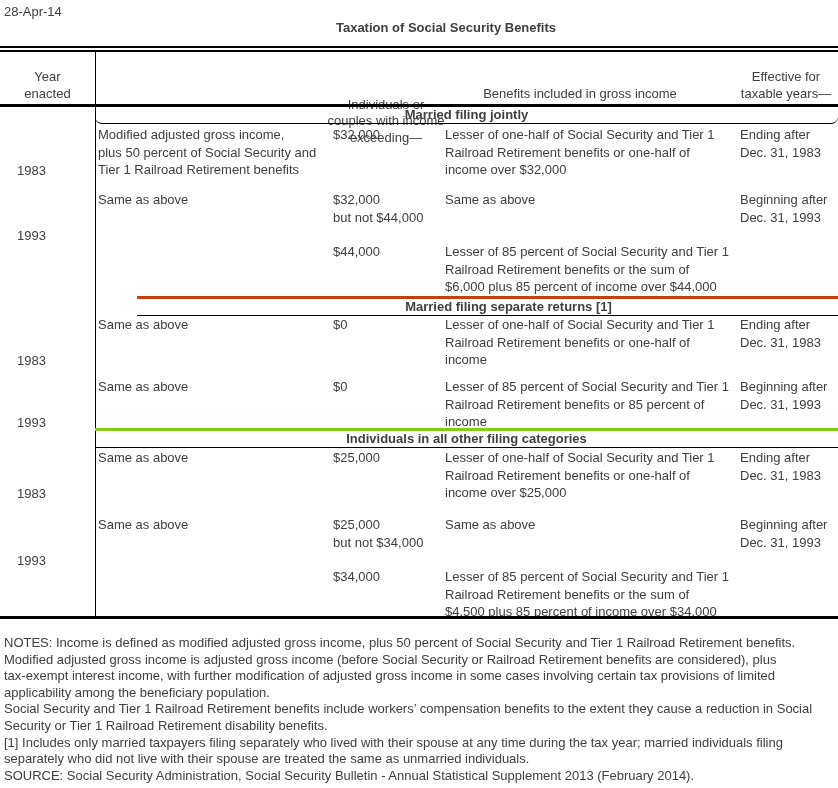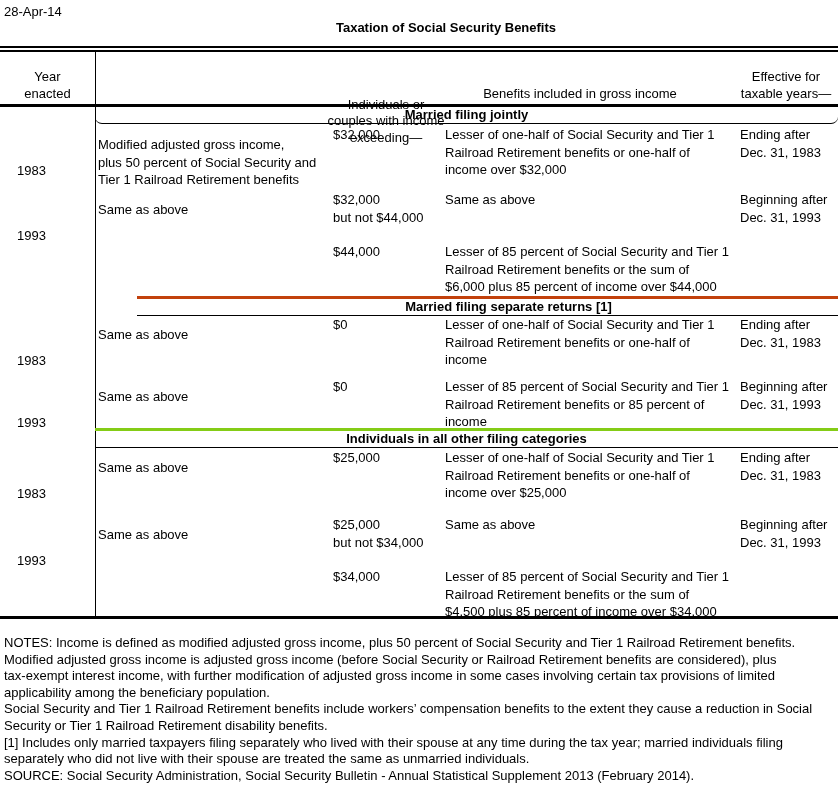--- a/index.html
+++ b/index.html
@@ -1,21 +1,21 @@
 <!DOCTYPE html>
 <html><head>
 <meta charset="utf-8">
 <style>
   html, body { margin: 0; padding: 0; background: #ffffff; }
   .sheet {
     position: relative;
     width: 838px;
     height: 788px;
     background: #ffffff;
-    color: #000000;
+    color: #404040;
     font-family: "Liberation Sans", "DejaVu Sans", sans-serif;
     font-size: 13px;
     overflow: hidden;
   }
   .date  { position: absolute; top: 4px; left: 4px; white-space: pre; }
   .title { position: absolute; top: 20px; left: 0; width: 838px; text-align: center; font-weight: bold; padding-left: 27px; }
 
   .rule  { position: absolute; left: 0; width: 838px; background: #000000; }
   .top-rule-a  { top: 46px;  height: 2px; }
   .top-rule-b  { top: 50px;  height: 2px; }
@@ -42,21 +42,21 @@
   .band-1 { top: 107px; border-radius: 7px; }
   .band-2 { top: 296px; border-top: 3px solid #c2410c; margin-left: 42px; }
   .band-3 { top: 428px; border-top: 3px solid #84cc16; }
 
   .row { position: absolute; left: 0; width: 838px; height: 0; }
   .row-a { top: 126px; } .row-b { top: 191px; } .row-c { top: 243px; }
   .row-d { top: 316px; } .row-e { top: 378px; }
   .row-f { top: 449px; } .row-g { top: 516px; } .row-h { top: 568px; }
   .c { position: absolute; top: 0; white-space: pre; line-height: 17.6px; }
   .c-year { left: 17px; margin-top: 36px;  }
-  .c-def  { left: 98px; margin-top: 10px;  }
+  .c-def  { left: 98px;  }
   .c-thr  { left: 333px; }
   .c-ben  { left: 445px; }
   .c-eff  { left: 740px; }
 
   .notes { position: absolute; top: 635px; left: 4px; white-space: pre; line-height: 16.6px; }
 </style>
 </head>
 <body>
 
 <div class="sheet">

